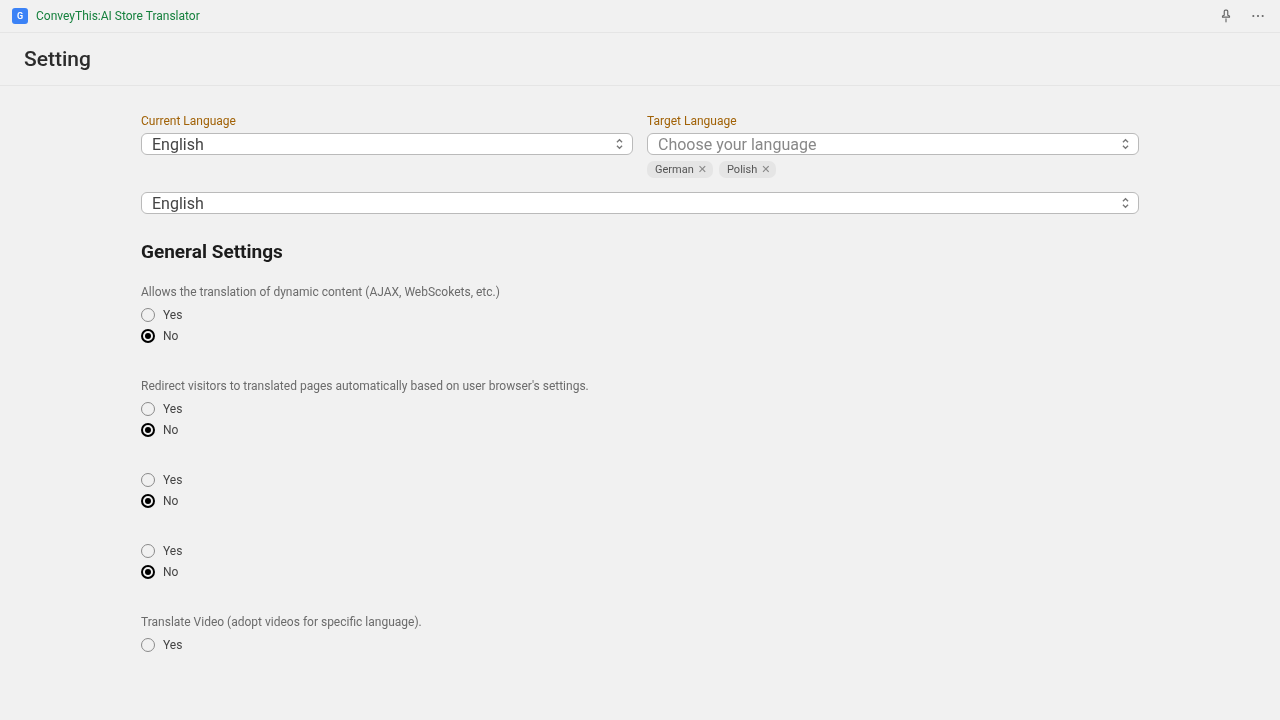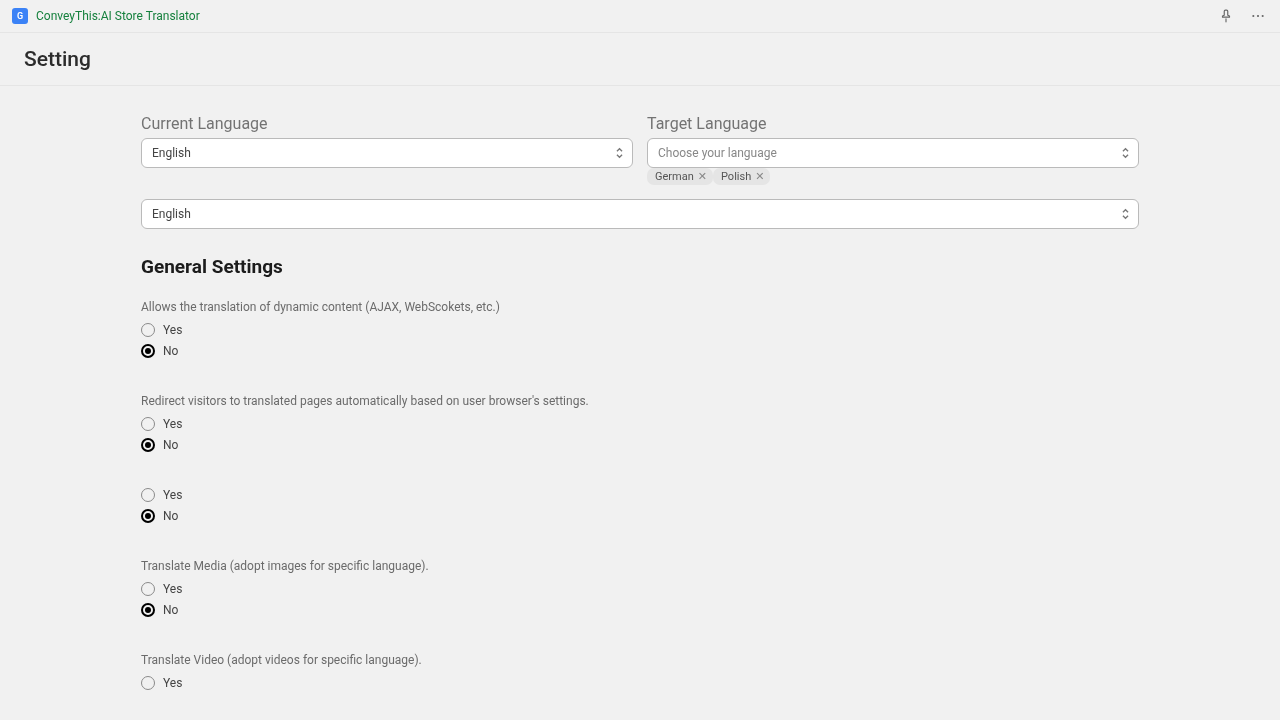--- a/index.html
+++ b/index.html
@@ -44,50 +44,50 @@
     margin: 0 auto;
     padding: 28px 0 40px 0;
   }
   .row {
     display: flex;
     gap: 14px;
     margin-bottom: 14px;
   }
   .col { flex: 1; }
   .field-label {
-    font-size: 16px;
-    color: #737373;
+    font-size: 12px;
+    color: #a16207;
     margin-bottom: 5px;
     display: block;
   }
   .select {
     width: 100%;
-    height: 30px;
+    height: 22px;
     border: 1px solid #bababa;
     border-radius: 6px;
     background: #fff;
     padding: 0 28px 0 10px;
-    font-size: 12px;
+    font-size: 16px;
     color: #444;
     position: relative;
     display: flex;
     align-items: center;
     cursor: pointer;
   }
   .select.placeholder { color: #888; }
   .select-chevron {
     position: absolute;
     right: 8px;
     top: 50%;
     transform: translateY(-50%);
     display: flex;
     flex-direction: column;
     gap: 0;
   }
-  .tags { display: flex; gap: 0; flex-wrap: wrap; }
+  .tags { margin-top: 6px; display: flex; gap: 6px; flex-wrap: wrap; }
   .tag {
     background: #e5e5e5;
     border-radius: 7px;
     padding: 2px 6px 2px 8px;
     font-size: 11px;
     color: #555;
     display: flex;
     align-items: center;
     gap: 4px;
   }
@@ -250,21 +250,20 @@
         <div class="radio-row">
           <span class="radio"></span>
           <span class="radio-text">Yes</span>
         </div>
         <div class="radio-row">
           <span class="radio checked"></span>
           <span class="radio-text">No</span>
         </div>
       </div>
       <div class="setting-group">
-        <div class="setting-label">Translate Media (adopt images for specific language).</div>
         <div class="radio-row">
           <span class="radio"></span>
           <span class="radio-text">Yes</span>
         </div>
         <div class="radio-row">
           <span class="radio checked"></span>
           <span class="radio-text">No</span>
         </div>
       </div>
       <div class="setting-group">

